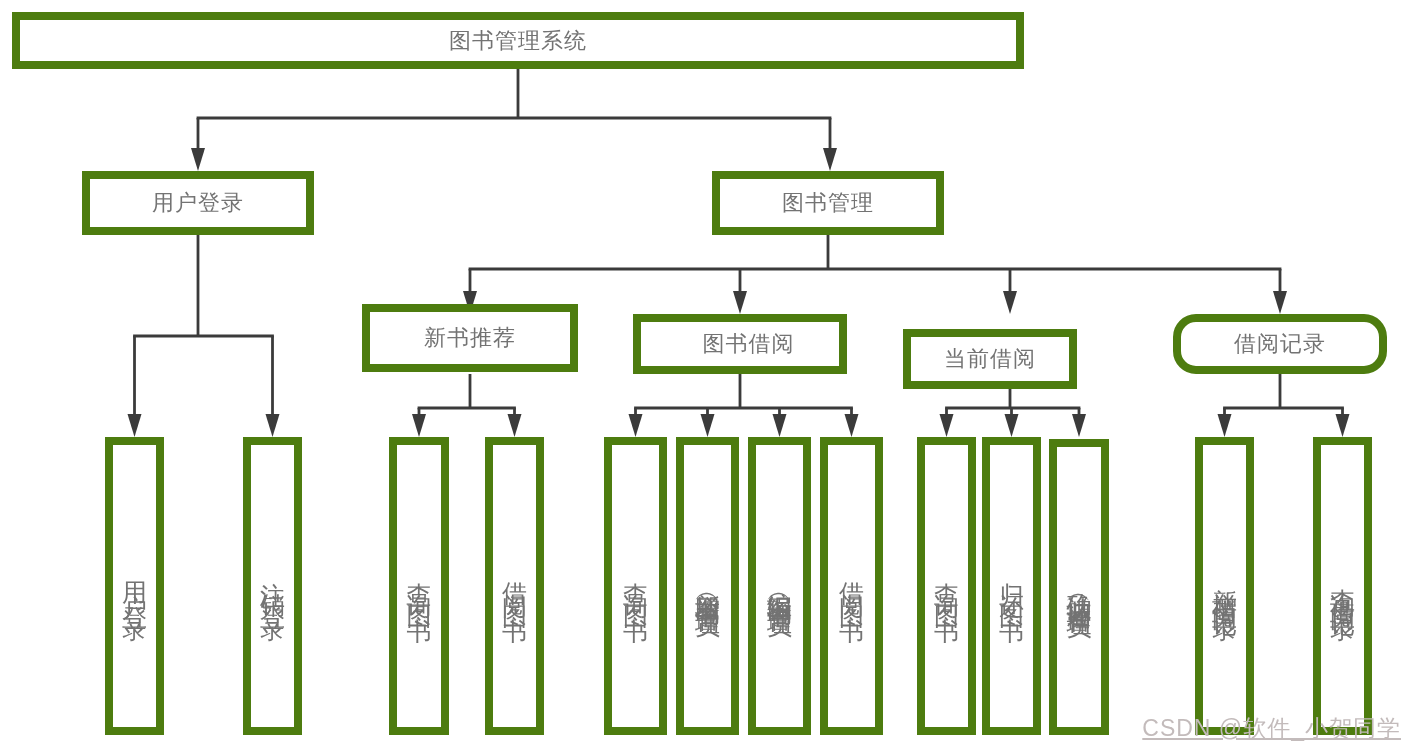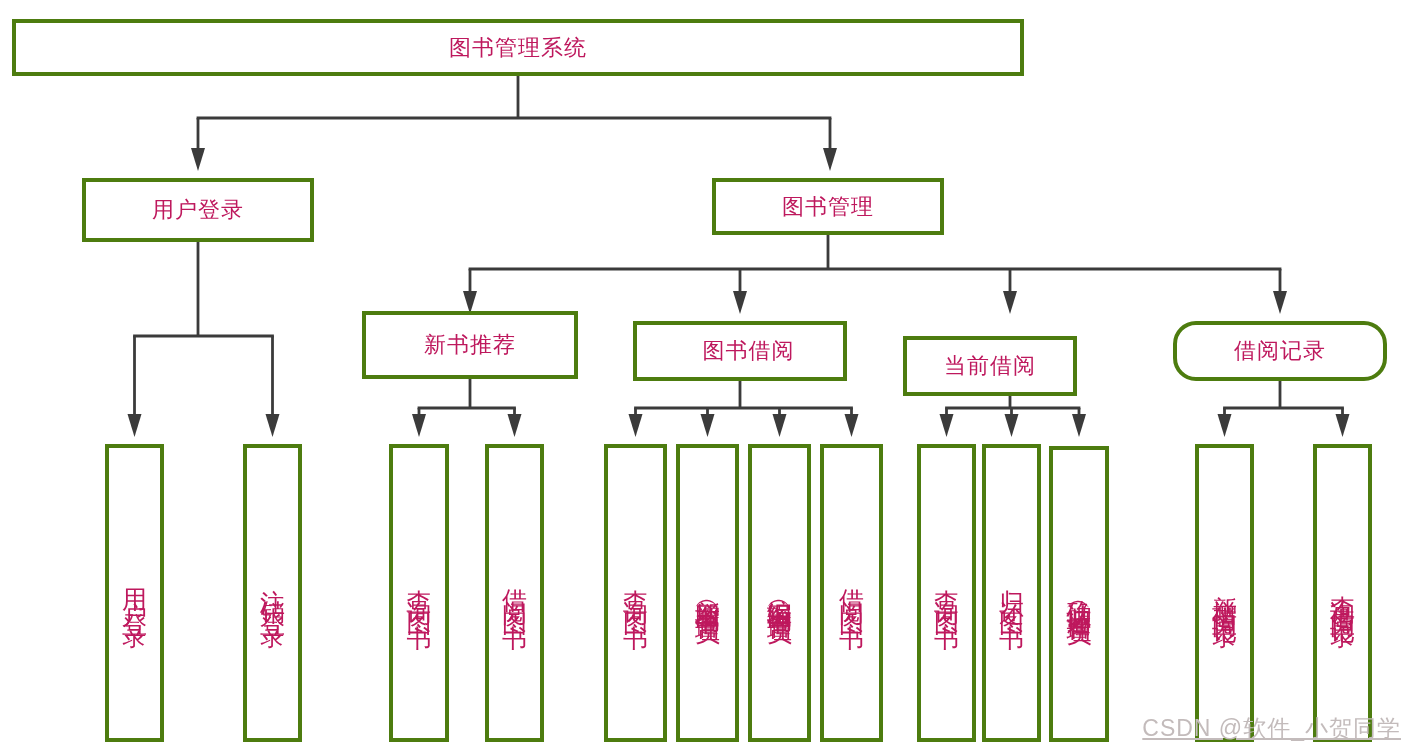--- a/index.html
+++ b/index.html
@@ -19,28 +19,27 @@
     position: absolute;
     left: 0;
     top: 0;
     width: 1405px;
     height: 747px;
     pointer-events: none;
   }
   .node {
     position: absolute;
     box-sizing: border-box;
-    border: 4px solid #4d7c0f;
+    border: 8px solid #4d7c0f;
     background: #ffffff;
-    color: #be185d;
+    color: #737373;
     display: flex;
     align-items: center;
     justify-content: center;
     text-align: center;
-    margin-top: 7px;
   }
   .hbox {
     font-size: 22px;
     letter-spacing: 1px;
     white-space: nowrap;
   }
   .vbox {
     writing-mode: vertical-rl;
     text-orientation: mixed;
     font-size: 25px;
@@ -126,21 +125,21 @@
     <line x1="1223.1" y1="408" x2="1343.9" y2="408"></line>
     <line x1="1224.5" y1="408" x2="1224.5" y2="424"></line>
     <polygon points="1217.5,414 1231.5,414 1224.5,437"></polygon>
     <line x1="1342.5" y1="408" x2="1342.5" y2="424"></line>
     <polygon points="1335.5,414 1349.5,414 1342.5,437"></polygon>
   </svg>
 
   <div class="node hbox" style="left:12px; top:12px; width:1012px; height:57px;">图书管理系统</div>
 
   <div class="node hbox" style="left:82px; top:171px; width:232px; height:64px;">用户登录</div>
-  <div class="node hbox" style="left:712px; top:171px; width:232px; height:57px;">图书管理</div>
+  <div class="node hbox" style="left:712px; top:171px; width:232px; height:64px;">图书管理</div>
 
   <div class="node hbox" style="left:362px; top:304px; width:216px; height:68px;font-family:Liberation Mono, monospace;">新书推荐</div>
   <div class="node hbox" style="left:633px; top:314px; width:214px; height:60px;padding-left:17px;">图书借阅</div>
   <div class="node hbox" style="left:903px; top:329px; width:174px; height:60px;">当前借阅</div>
   <div class="node hbox" style="left:1173px; top:314px; width:214px; height:60px;border-radius:23px;">借阅记录</div>
 
   <div class="node vbox v4" style="left:105px; top:437px; width:59px; height:298px;">用户登录</div>
   <div class="node vbox v4" style="left:243px; top:437px; width:59px; height:298px;">注销登录</div>
 
   <div class="node vbox v4" style="left:389px; top:437px; width:60px; height:298px;">查询图书</div>

